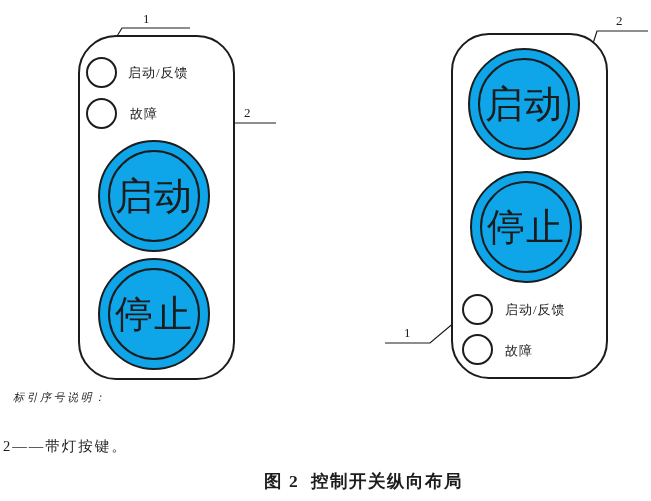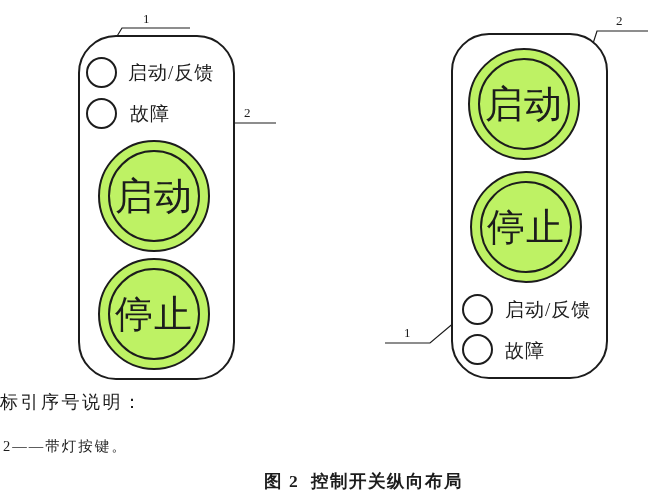--- a/index.html
+++ b/index.html
@@ -34,35 +34,35 @@
   .lamp {
     position: absolute;
     box-sizing: border-box;
     width: 31px; height: 31px;
     border: 2px solid #1c1c1c;
     border-radius: 50%;
     background: #ffffff;
   }
   .lamp-label {
     position: absolute;
-    font-size: 19px;
+    font-size: 13px;
     line-height: 20px;
     letter-spacing: 1px;
     white-space: nowrap;
   }
   .btn-outer {
     position: absolute;
     box-sizing: border-box;
     width: 112px; height: 112px;
     border: 2px solid #1c1c1c;
     border-radius: 50%;
     display: flex;
     align-items: center;
     justify-content: center;
-    background: #bef264;
+    background: #0ea5e9;
   }
   .btn-inner {
     box-sizing: border-box;
     width: 92px; height: 92px;
     border: 2px solid #1c1c1c;
     border-radius: 50%;
     display: flex;
     align-items: center;
     justify-content: center;
   }
@@ -72,24 +72,25 @@
     white-space: nowrap;
     letter-spacing: 1px;
   }
   .callout {
     position: absolute;
     font-size: 13px;
     line-height: 13px;
   }
   .legend-heading {
     position: absolute;
-    left: 0; top: 390px;
-    font-size: 18px;
+    left: 13px; top: 390px;
+    font-size: 11px;
     letter-spacing: 2.5px;
     white-space: nowrap;
+    font-style: italic;
   }
   .legend-item {
     position: absolute;
     font-size: 14.5px;
     letter-spacing: 2px;
     white-space: nowrap;
   }
   .legend-item-1 { left: 3px; top: 412px; }
   .legend-item-2 { left: 3px; top: 437px; }
   .figure-caption {

